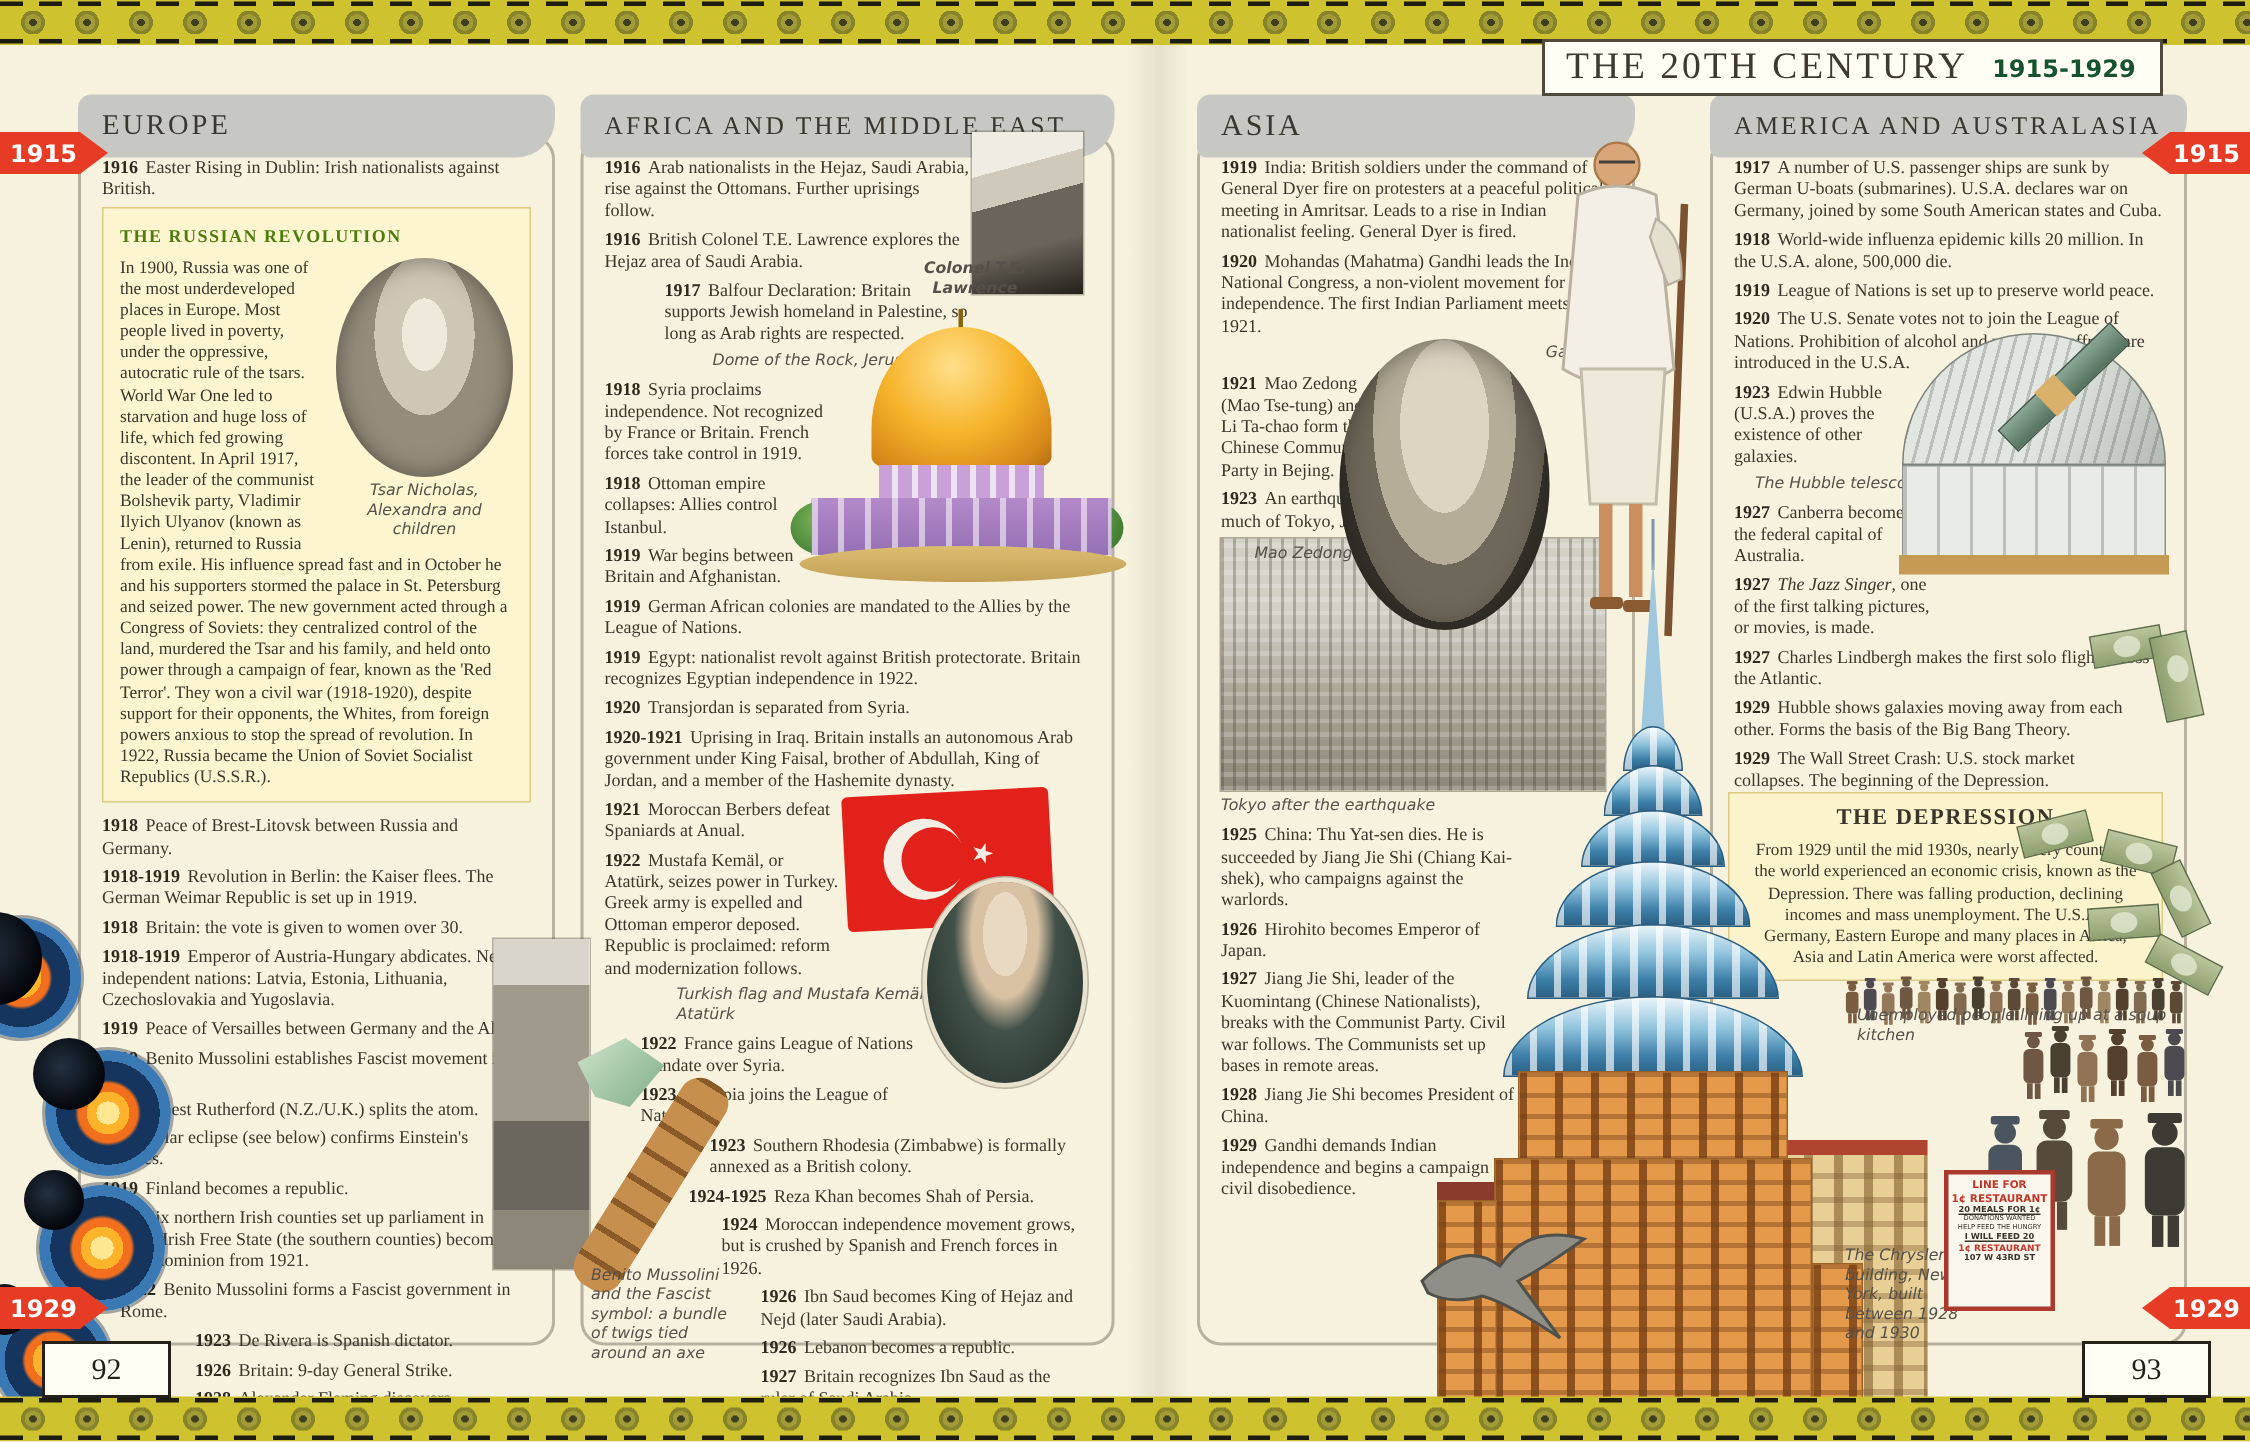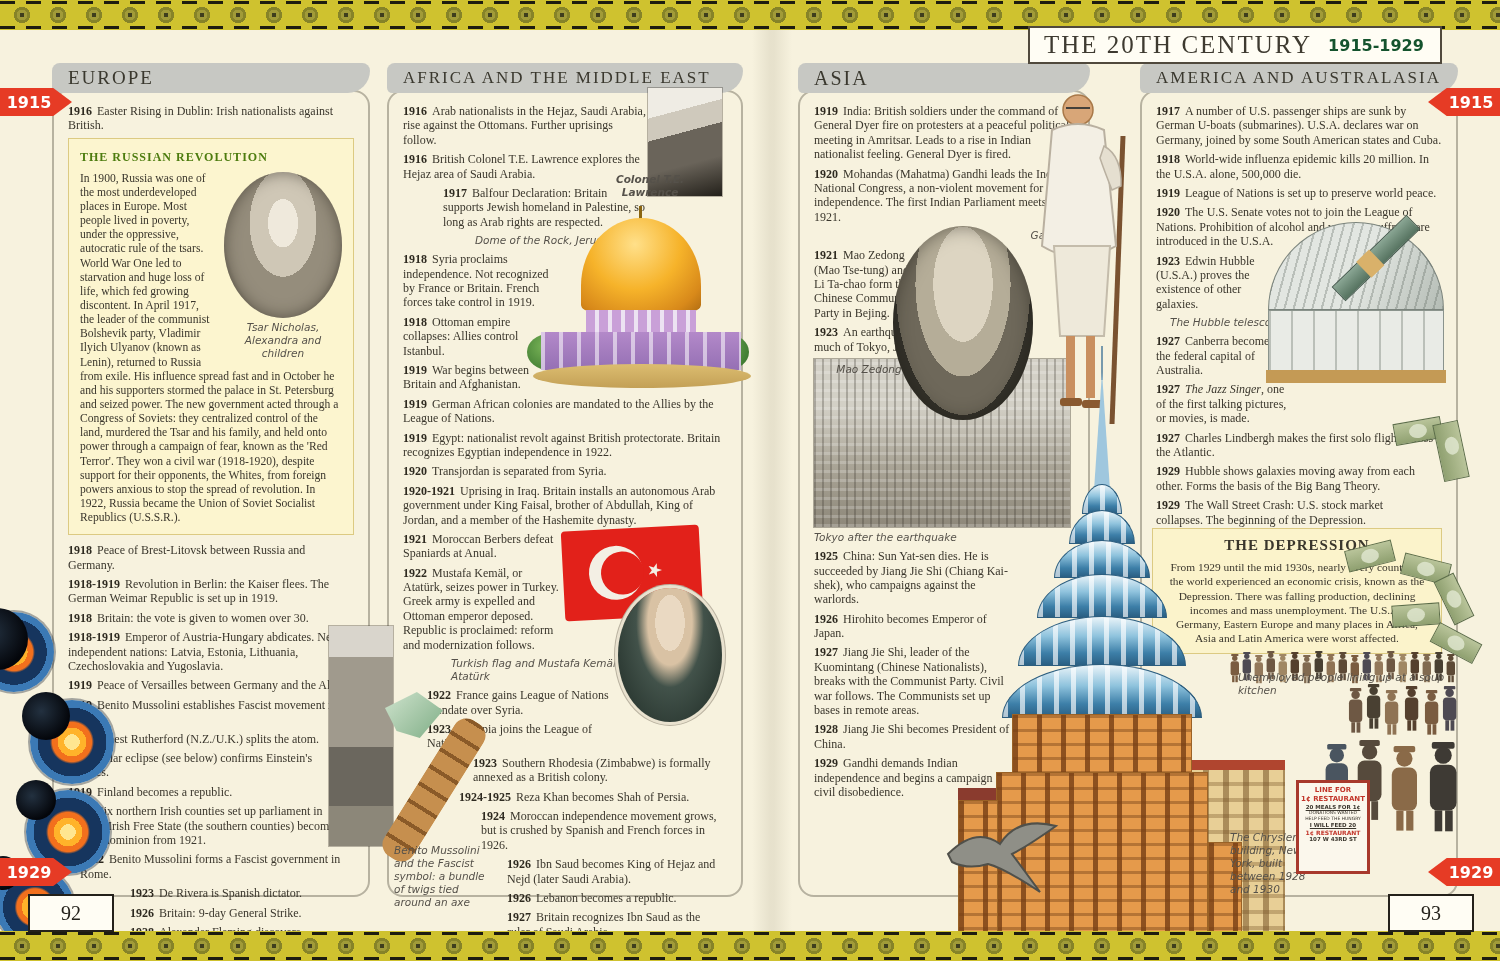--- a/index.html
+++ b/index.html
@@ -28,21 +28,21 @@
   .tab-right{clip-path:polygon(26% 0,100% 0,100% 100%,26% 100%,0 50%);padding-left:14px;box-sizing:border-box;}
   
   .pagenum{position:absolute;width:82px;height:34px;background:#fffdf4;border:2px solid #24211a;z-index:8;
     display:flex;align-items:center;justify-content:center;font-size:20px;color:#24211a;}
   
   .panel{position:absolute;top:90px;height:807px;border:2px solid #b7b2a0;border-radius:16px;box-sizing:border-box;z-index:1;}
   .p-europe{left:52px;width:318px;}
   .p-africa{left:387px;width:356px;}
   .p-asia{left:798px;width:292px;}
   .p-america{left:1140px;width:318px;}
-  .colhead{position:absolute;top:-29px;left:-2px;right:-2px;height:30px;background:#c7c8c3;
+  .colhead{position:absolute;top:-29px;left:-2px;right:-2px;height:42px;background:#c7c8c3;
     border-radius:9px 9px 26px 6px;display:flex;align-items:center;padding:0 16px;z-index:2;}
   .colhead span{font-size:19px;letter-spacing:2px;color:#3a382e;}
   .p-asia .colhead span{font-size:20px;}
   .p-africa .colhead span,.p-america .colhead span{font-size:17px;}
   .content{position:relative;padding:12px 14px;z-index:2;}
   .entry{font-size:12px;line-height:1.2;margin:0 0 5px;}
   .yr{font-weight:bold;margin-right:5px;color:#2e2a20;}
   .cap{font-family:"DejaVu Sans",sans-serif;font-style:italic;font-size:10.5px;line-height:1.25;color:#55514a;margin:0 0 5px;}
   .acap{position:absolute;font-family:"DejaVu Sans",sans-serif;font-style:italic;font-size:10.5px;line-height:1.25;color:#55514a;z-index:5;}
   
@@ -248,21 +248,21 @@
         <span>ASIA</span>
       </header>
     <div class="content">
       <p class="entry"><b class="yr">1919</b><span>India: British soldiers under the command of General Dyer fire on protesters at a peaceful political meeting in Amritsar. Leads to a rise in Indian nationalist feeling. General Dyer is fired.</span></p>
       <p class="entry"><b class="yr">1920</b><span>Mohandas (Mahatma) Gandhi leads the Indian National Congress, a non-violent movement for independence. The first Indian Parliament meets in 1921.</span></p>
       <p class="cap gcap">Gandhi</p>
       <p class="entry w100"><b class="yr">1921</b><span>Mao Zedong (Mao Tse-tung) and Li Ta-chao form the Chinese Communist Party in Bejing.</span></p>
       <p class="entry w190"><b class="yr">1923</b><span>An earthquake and fire destroy much of Tokyo, Japan.</span></p>
       <div class="tokyo"></div>
       <p class="cap">Tokyo after the earthquake</p>
-      <p class="entry asr"><b class="yr">1925</b><span>China: Sun Yat-sen dies. He is succeeded by Jiang Jie Shi (Chiang Kai-shek), who campaigns against the warlords.</span></p>
+      <p class="entry asr"><b class="yr">1925</b><span>China: Thu Yat-sen dies. He is succeeded by Jiang Jie Shi (Chiang Kai-shek), who campaigns against the warlords.</span></p>
       <p class="entry asr"><b class="yr">1926</b><span>Hirohito becomes Emperor of Japan.</span></p>
       <p class="entry asr"><b class="yr">1927</b><span>Jiang Jie Shi, leader of the Kuomintang (Chinese Nationalists), breaks with the Communist Party. Civil war follows. The Communists set up bases in remote areas.</span></p>
       <p class="entry asr"><b class="yr">1928</b><span>Jiang Jie Shi becomes President of China.</span></p>
       <p class="entry asr"><b class="yr">1929</b><span>Gandhi demands Indian independence and begins a campaign of civil disobedience.</span></p>
     </div>
   </section>
 
   <section class="panel p-america">
     <header class="colhead">
         <span>AMERICA AND AUSTRALASIA</span>

